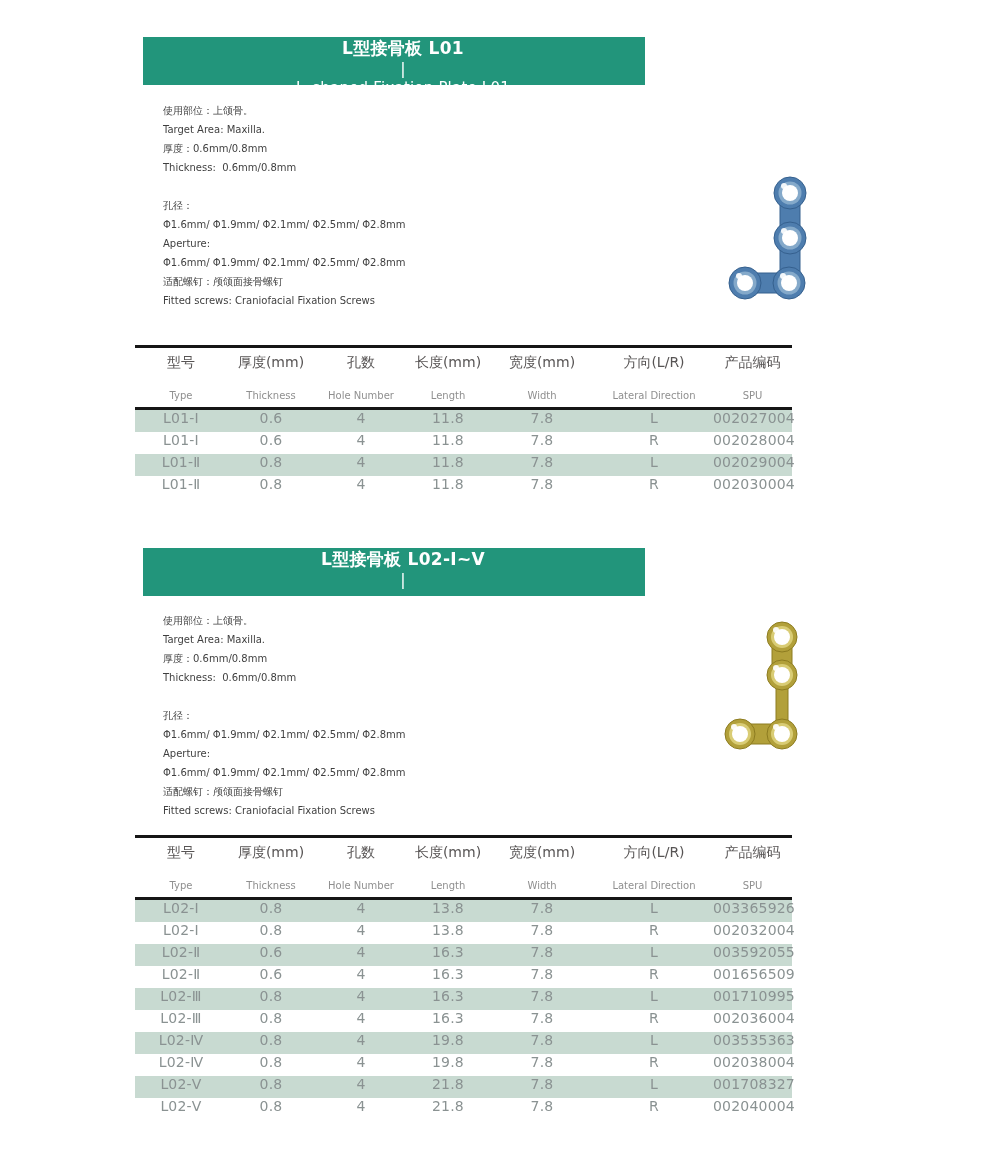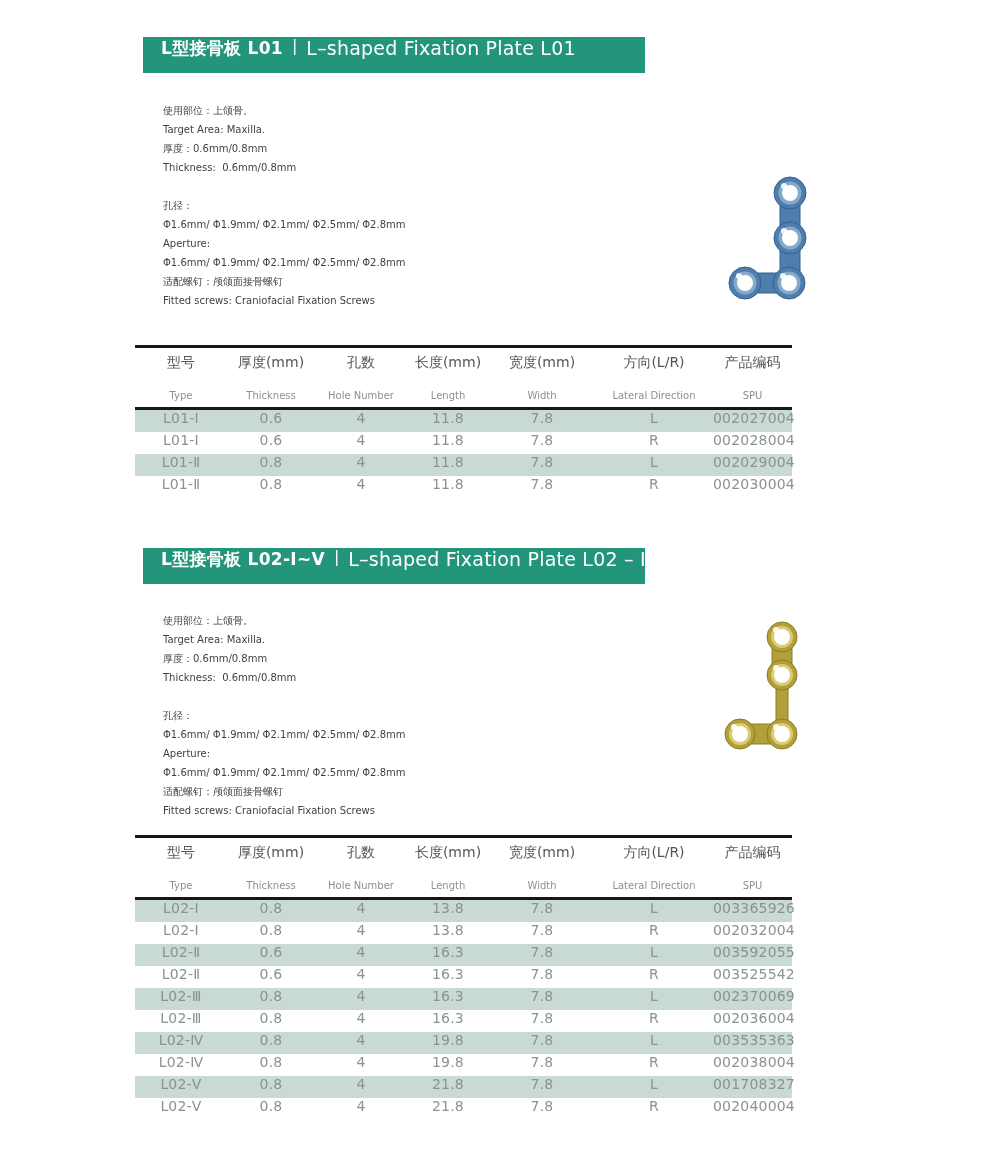--- a/index.html
+++ b/index.html
@@ -2,29 +2,29 @@
 <html style="--banner-green: #22957b; --banner-text: #ffffff; --row-shade: #c8dad1; --rule-black: #161616; --body-text: #3f3f3f; --header-cn-text: #575454; --header-en-text: #8f8f8f; --cell-text: #8a9292; --plate-blue: #4e7dae; --plate-blue-light: #84a9ca; --plate-gold: #b2a03a; --plate-gold-light: #d9cc74;"><head>
 <meta charset="utf-8">
 <style>
   html,body{margin:0;padding:0;background:#ffffff;}
   .page{
     position:relative;width:1000px;height:1157px;background:#ffffff;overflow:hidden;
     font-family:"DejaVu Sans","Liberation Sans",sans-serif;
   }
   
   .banner{
-    position:absolute;left:143px;width:502px;height:36px;
+    position:absolute;left:143px;width:502px;height:48px;
     background:var(--banner-green);color:var(--banner-text);
-    display:flex;align-items:flex-start;padding-left:18px;box-sizing:border-box;
+    display:flex;align-items:center;padding-left:18px;box-sizing:border-box;flex-direction:column;
   }
   #banner1{top:37px}
   #banner2{top:548px}
   .banner-cn{font-weight:700;font-size:17px;letter-spacing:.3px;white-space:pre;}
   .banner-sep{margin:0 9px;font-weight:400;font-size:16px;position:relative;top:-1px;}
-  .banner-en{font-size:19px;letter-spacing:.2px;white-space:pre;}
+  .banner-en{font-size:15px;letter-spacing:.2px;white-space:pre;}
   
   .desc{position:absolute;left:163px;font-size:10px;line-height:19px;color:var(--body-text);}
   #desc1{top:101px}
   #desc2{top:611px}
   .desc-line{white-space:pre;}
   
   .spec-table{position:absolute;left:135px;width:657px;}
   #table1{top:345px}
   #table2{top:835px}
   .rule{height:3px;background:var(--rule-black);}
@@ -176,21 +176,20 @@
           <div class="tcell">7.8</div>
           <div class="tcell">R</div>
           <div class="tcell">002030004</div>
         </div>
       </div>
   </div>
 
   <div class="banner" id="banner2">
     <span class="banner-cn">L型接骨板 L02-Ⅰ~Ⅴ</span>
     <span class="banner-sep">|</span>
-    <span class="banner-en">L–shaped Fixation Plate L02 – Ⅰ~Ⅴ</span>
   </div>
 
   <div class="desc" id="desc2">
       <div class="desc-line">使用部位：上颌骨。</div>
       <div class="desc-line">Target Area: Maxilla.</div>
       <div class="desc-line">厚度：0.6mm/0.8mm</div>
       <div class="desc-line">Thickness:  0.6mm/0.8mm</div>
       <div class="desc-line">&nbsp;</div>
       <div class="desc-line">孔径：</div>
       <div class="desc-line">Φ1.6mm/ Φ1.9mm/ Φ2.1mm/ Φ2.5mm/ Φ2.8mm</div>
@@ -291,30 +290,30 @@
           <div class="tcell">L</div>
           <div class="tcell">003592055</div>
         </div>
         <div class="trow">
           <div class="tcell">L02-Ⅱ</div>
           <div class="tcell">0.6</div>
           <div class="tcell">4</div>
           <div class="tcell">16.3</div>
           <div class="tcell">7.8</div>
           <div class="tcell">R</div>
-          <div class="tcell">003525542</div>
+          <div class="tcell">001656509</div>
         </div>
         <div class="trow shaded">
           <div class="tcell">L02-Ⅲ</div>
           <div class="tcell">0.8</div>
           <div class="tcell">4</div>
           <div class="tcell">16.3</div>
           <div class="tcell">7.8</div>
           <div class="tcell">L</div>
-          <div class="tcell">002370069</div>
+          <div class="tcell">001710995</div>
         </div>
         <div class="trow">
           <div class="tcell">L02-Ⅲ</div>
           <div class="tcell">0.8</div>
           <div class="tcell">4</div>
           <div class="tcell">16.3</div>
           <div class="tcell">7.8</div>
           <div class="tcell">R</div>
           <div class="tcell">002036004</div>
         </div>

